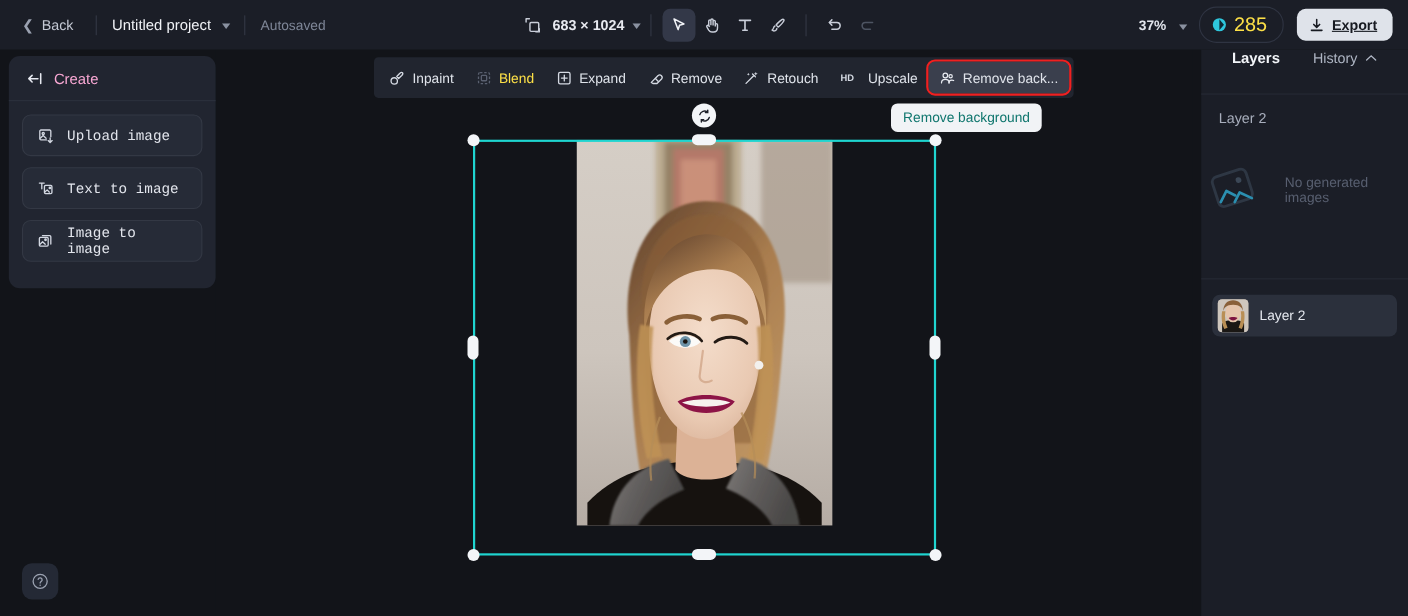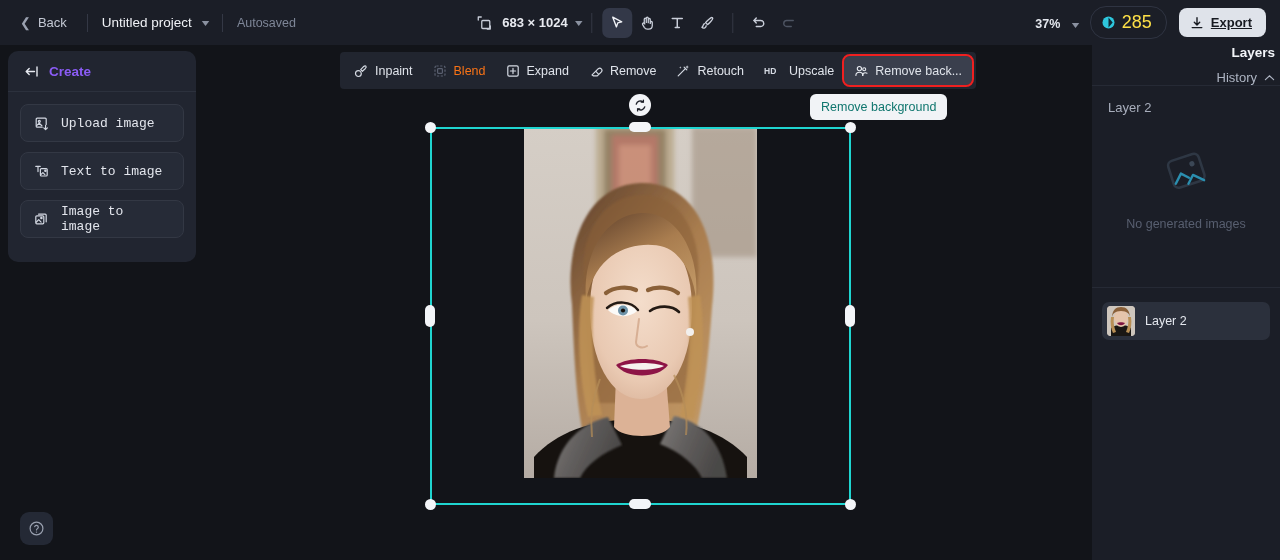--- a/index.html
+++ b/index.html
@@ -73,21 +73,21 @@
     background: #212530;
     border-radius: 10px;
     padding-bottom: 12px;
     z-index: 10;
   }
   .sb-head {
     display: flex; align-items: center; gap: 10px;
     height: 41px; padding: 0 16px;
     border-bottom: 1px solid #2c313d;
   }
-  .sb-title { color: #8b5cf6; font-size: 13.5px; font-weight: bold; }
+  .sb-title { color: #f9a8d4; font-size: 13.5px; font-weight: normal; }
   .sb-list { padding: 12px; display: flex; flex-direction: column; gap: 10px; font-family: Liberation Mono, monospace; }
   .sb-item {
     display: flex; align-items: center; gap: 12px;
     height: 38px; padding: 0 13px;
     border: 1px solid #333844; border-radius: 8px;
     background: #262b37;
     color: #e2e5ec; font-size: 13px;
     cursor: pointer;
   }
 
@@ -109,21 +109,21 @@
     padding: 0 4px;
     z-index: 20;
   }
   .tp-item {
     display: flex; align-items: center; gap: 7px;
     height: 29px; padding: 0 10px;
     border-radius: 6px;
     color: #dfe3ea; font-size: 12.5px;
     cursor: pointer; white-space: nowrap;
   }
-  .tp-item.disabled { color: #f97316; cursor: default; }
+  .tp-item.disabled { color: #fde047; cursor: default; }
   .tp-item.highlighted {
     background: #3a3f4d;
     outline: 2px solid #f02020;
     outline-offset: 0px;
   }
 
   .tooltip {
     position: absolute; left: 810px; top: 94px;
     background: #f1f3f6; color: #0f766e;
     font-size: 12.5px;
@@ -162,30 +162,29 @@
     z-index: 7; cursor: pointer;
   }
 
   
   .rpanel {
     position: absolute; right: 0; top: 45px;
     width: 188px; height: 515px;
     background: #1b1e27;
   }
   .rp-head {
-    display: flex; align-items: flex-end; justify-content: space-between;
-    height: 41px; padding: 0 5px;
+    display: flex; align-items: flex-start; justify-content: space-between;
+    height: 41px; padding: 0 28px;
     border-bottom: 1px solid #262a35;
-    flex-direction: column;
   }
   .rp-tab { color: #f2f4f8; font-size: 13.5px; font-weight: bold; cursor: pointer; }
   .rp-tab2 { color: #aeb5c3; font-size: 13px; cursor: pointer; display: flex; align-items: center; gap: 7px; }
   .rp-sub { padding: 14px 16px 0; color: #a8aebc; font-size: 13px; }
   .empty {
-    display: flex; flex-direction: column; align-items: center;
+    display: flex; flex-direction: row; align-items: center;
     margin-top: 34px; gap: 20px;
   }
   .empty-txt { color: #585f70; font-size: 12.5px; }
   .rp-div { height: 1px; background: #262a35; margin-top: 56px; }
   .layer-row {
     margin: 14px 10px 0; height: 38px;
     background: #2b303c; border-radius: 7px;
     display: flex; align-items: center; gap: 10px;
     padding: 0 5px;
     cursor: pointer;

